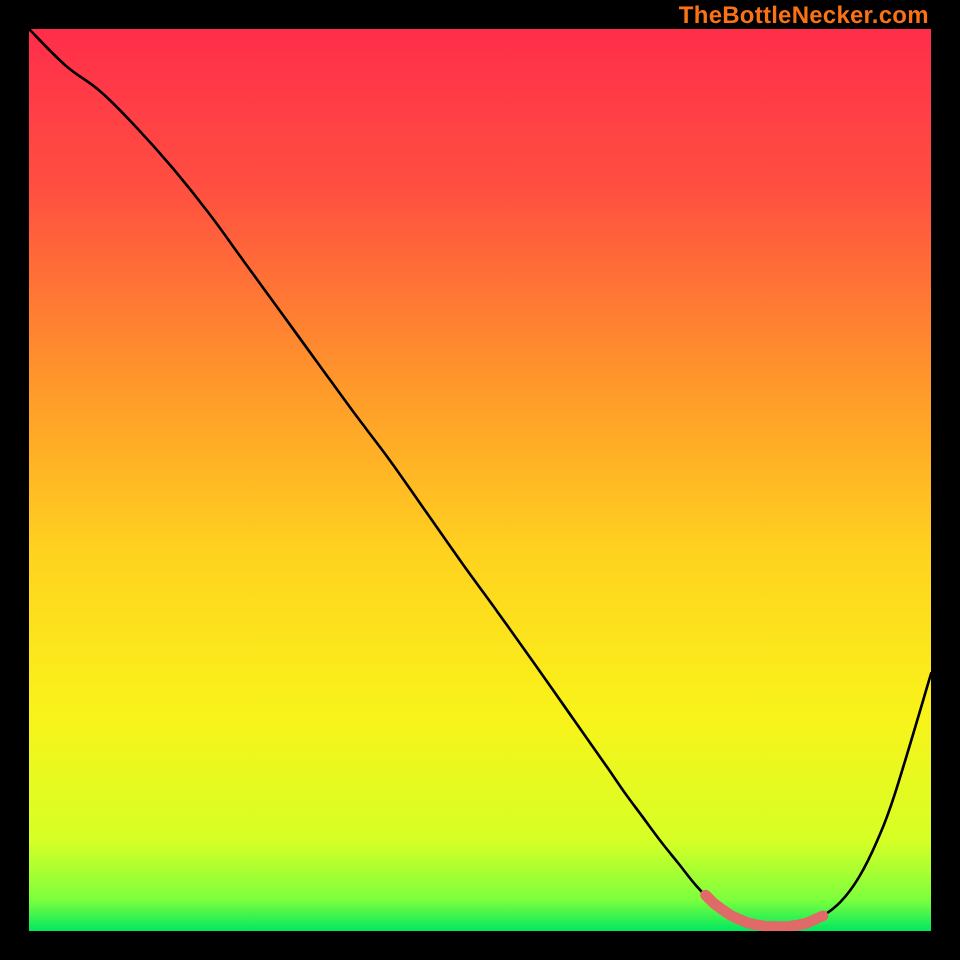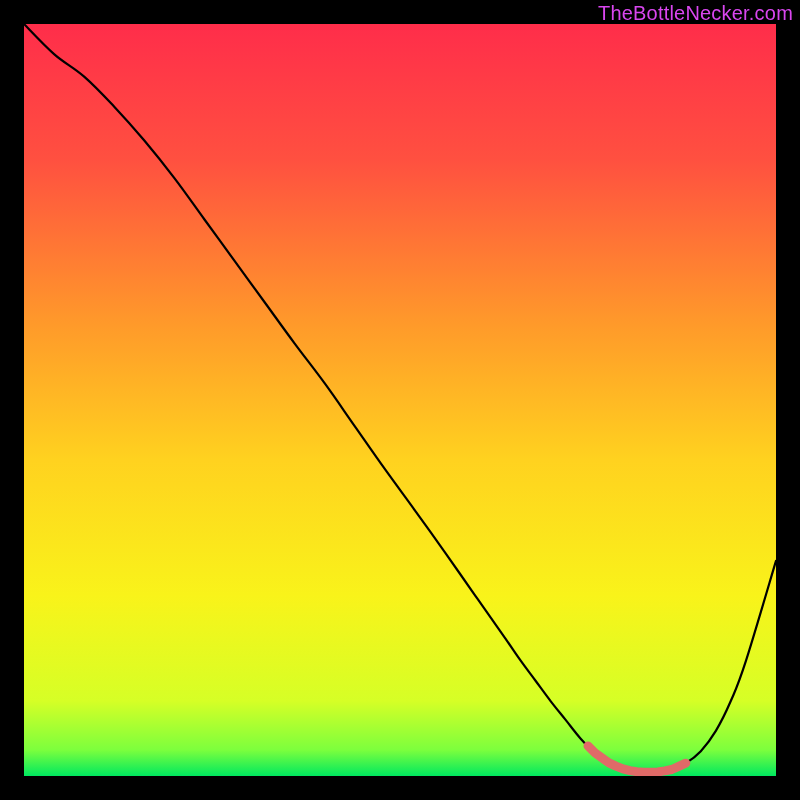--- a/index.html
+++ b/index.html
@@ -36,25 +36,25 @@
   .svg-layer {
     position: absolute;
     left: 0;
     top: 0;
     width: 100%;
     height: 100%;
   }
   .attribution {
     position: absolute;
     top: 2px;
-    right: 7px;
+    right: 26px;
     font-family: Arial, Helvetica, sans-serif;
     font-size: 20px;
-    font-weight: 400;
-    color: #d946ef;
+    font-weight: 700;
+    color: #f97316;
     letter-spacing: 0.2px;
   }
 </style>
 </head>
 <body>
 
 <div class="frame">
 
   <div class="plot-area">
 

